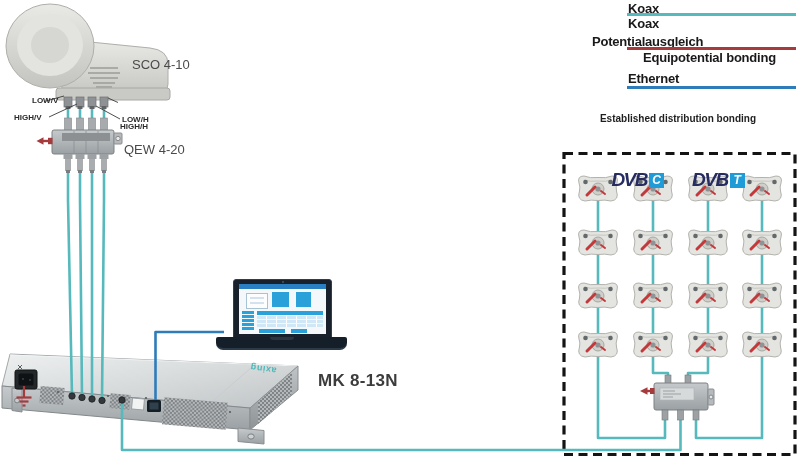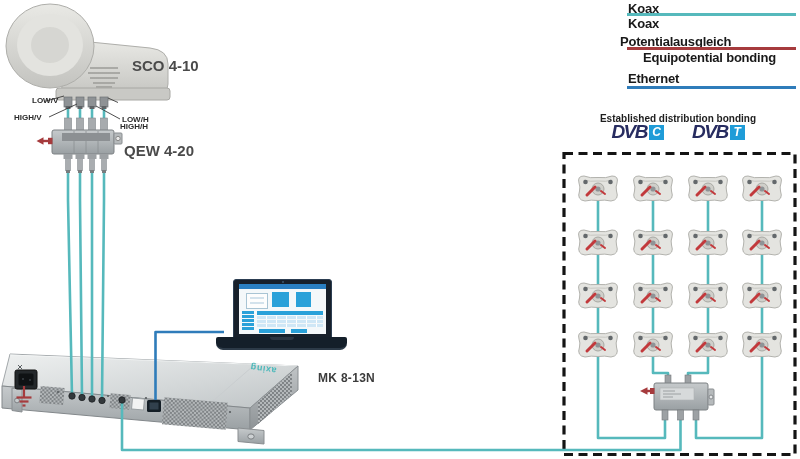--- a/index.html
+++ b/index.html
@@ -6,27 +6,27 @@
   .stage{position:relative;width:800px;height:459px;background:#ffffff;overflow:hidden;
          font-family:"Liberation Sans",sans-serif;color:#1c1c1c;}
   .txt{position:absolute;white-space:nowrap;}
   .legend-label{font-size:13px;font-weight:600;letter-spacing:-0.2px;color:#191919;}
   .legend-line{position:absolute;height:3px;width:169px;left:627px;}
   .line-koax{background:#56b9bc;top:13px;}
   .line-bond{background:#a63b3d;top:47px;}
   .line-eth{background:#2f7cba;top:86px;}
   .net-title{font-size:10px;font-weight:600;color:#1e1e1e;text-align:center;width:240px;left:558px;}
   .dvb-row{position:absolute;left:570px;top:124px;width:216px;display:flex;justify-content:center;gap:28px;}
-  .dvb-logo{display:flex;align-items:flex-end;}
+  .dvb-logo{display:flex;align-items:flex-end;margin-top:48px;}
   .dvb-word{font-style:italic;font-weight:900;font-size:19px;letter-spacing:-1.5px;color:#272c60;line-height:16px;}
   .dvb-box{display:inline-block;width:15px;height:15px;margin-left:2px;background:#1f9cd8;color:#fff;
            font-style:italic;font-weight:900;font-size:12px;line-height:15px;text-align:center;}
-  .part-label{font-size:15px;font-weight:700;color:#4a4a4a;}
+  .part-label{font-size:13px;font-weight:400;color:#4a4a4a;}
   .port-label{font-size:8px;font-weight:700;color:#2a2a2a;}
-  .mk-label{font-size:12px;font-weight:600;color:#3c3c3c;letter-spacing:0.3px;}
+  .mk-label{font-size:17px;font-weight:600;color:#3c3c3c;letter-spacing:0.3px;}
   .brand{font-size:9px;font-weight:700;color:#4cb8ba;letter-spacing:0.6px;transform:rotate(188deg);}
   
   .laptop{position:absolute;left:216px;top:279px;width:131px;height:70px;}
   .lap-screen{position:absolute;left:17px;top:0;width:97px;height:61px;background:#17202b;
               border:1px solid #2c3e52;border-radius:3px;}
   .lap-display{position:absolute;left:5px;top:4px;width:87px;height:50px;background:#f4f8fa;overflow:hidden;}
   .lap-cam{position:absolute;left:48px;top:1px;width:2px;height:2px;border-radius:50%;background:#3e566e;}
   .lap-base{position:absolute;left:0;top:58px;width:131px;height:11px;background:#141f2a;
             border-radius:2px 2px 7px 7px;border-bottom:2px solid #2c3a48;}
   .lap-notch{position:absolute;left:54px;top:0;width:24px;height:3px;background:#2a3542;border-radius:0 0 3px 3px;}
@@ -237,21 +237,21 @@
       <path d="M24,386 V397"></path>
       <path d="M16.5,397.5 H31.5"></path>
       <path d="M19.5,401.5 H28.5"></path>
       <path d="M22.5,405.5 H25.5"></path>
     </g>
   </svg>
 
   <div class="txt legend-label" style="left:628px;top:1px;">Koax</div>
   <div class="legend-line line-koax"></div>
   <div class="txt legend-label" style="left:628px;top:16px;">Koax</div>
-  <div class="txt legend-label" style="left:620px;top:34px;">Potentialausgleich</div>
+  <div class="txt legend-label" style="left:592px;top:34px;">Potentialausgleich</div>
   <div class="legend-line line-bond"></div>
   <div class="txt legend-label" style="left:628px;top:50px;padding-left:15px;">Equipotential bonding</div>
   <div class="txt legend-label" style="left:628px;top:71px;">Ethernet</div>
   <div class="legend-line line-eth"></div>
 
   <div class="txt net-title" style="top:113px;">Established distribution bonding</div>
   <div class="dvb-row">
     <span class="dvb-logo">
       <span class="dvb-word">DVB</span>
       <span class="dvb-box">C</span>

